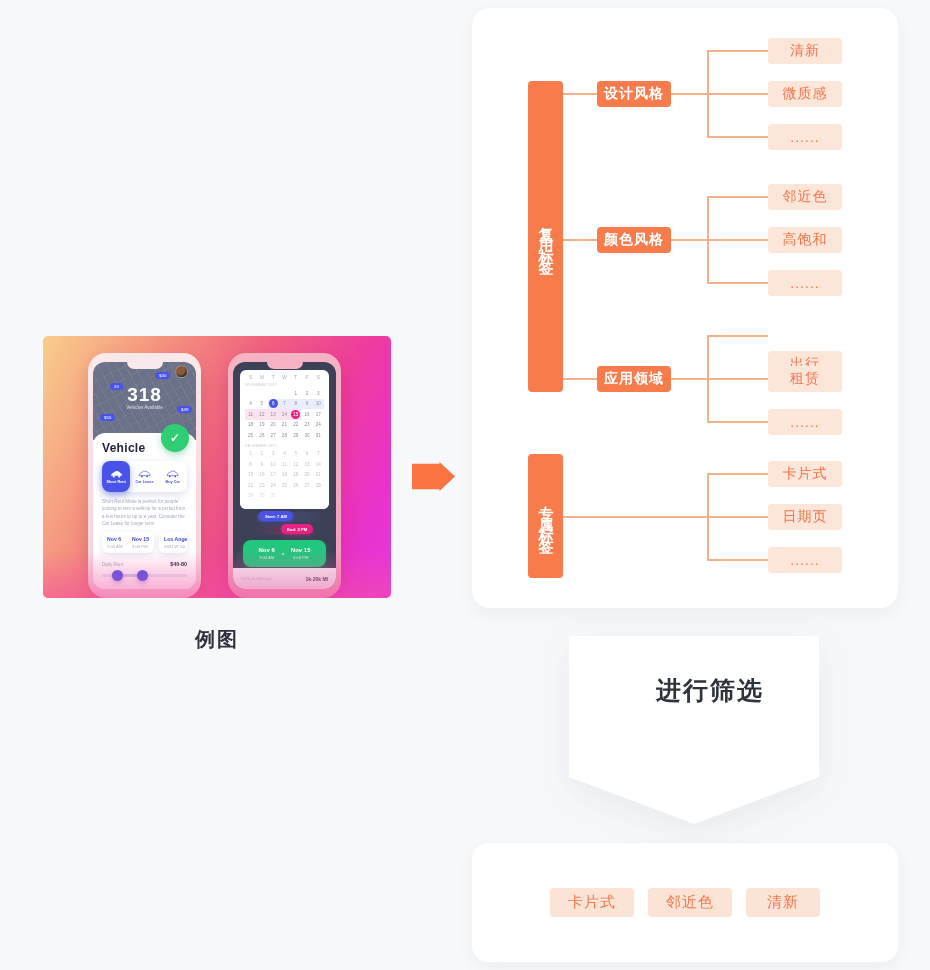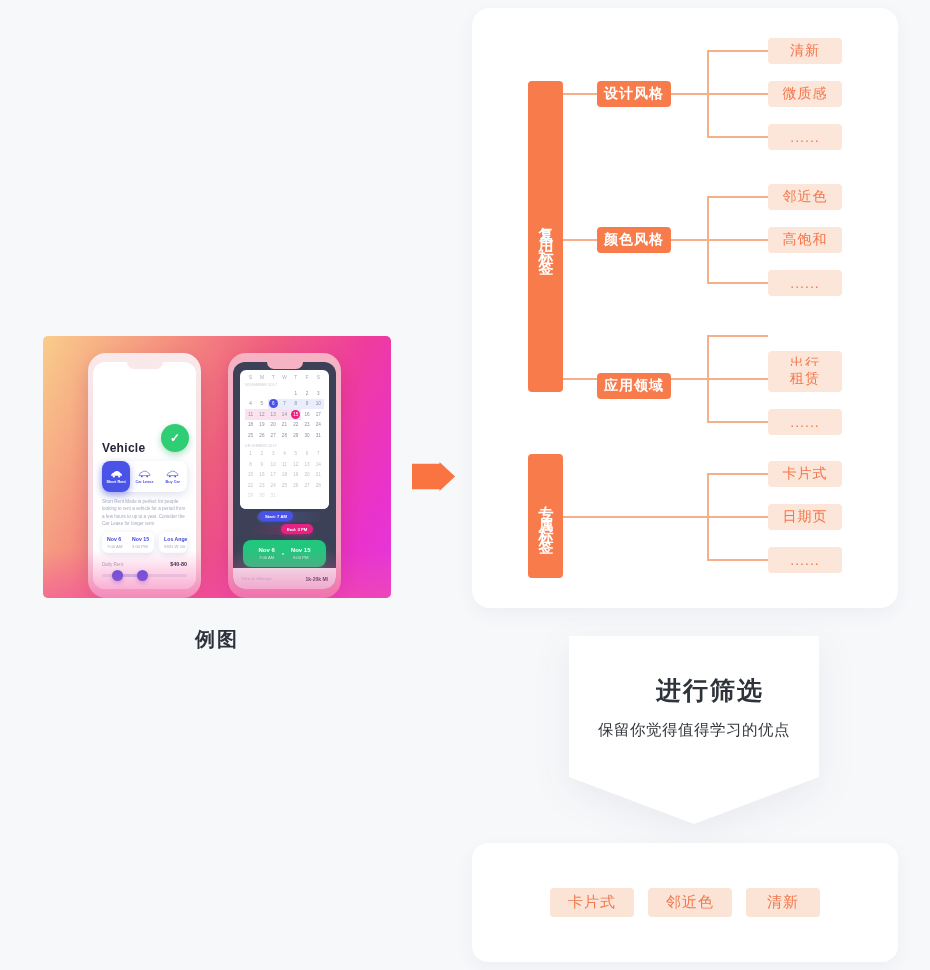--- a/index.html
+++ b/index.html
@@ -115,20 +115,29 @@
   .tag { min-width:74px; height:29px; padding:0 18px; background:#FBE3D6; border-radius:4px;
     color:#F2784D; font-size:15px; display:flex; align-items:center; justify-content:center; letter-spacing:1px; }
 </style>
 </head>
 <body>
 
 <div class="example-img">
 
   <div class="phone phone-left">
     <div class="screen">
+      <div class="map">
+        <div class="pin" style="left:62px; top:10px;">$40</div>
+        <div class="pin" style="left:17px; top:21px;">20</div>
+        <div class="pin" style="left:84px; top:44px;">$49</div>
+        <div class="pin" style="left:7px; top:52px;">$55</div>
+        <div class="avatar"></div>
+        <div class="map-count">318</div>
+        <div class="map-sub">Vehicles Available</div>
+      </div>
       <div class="sheet">
         <div class="check">✓</div>
         <div class="sheet-title">Vehicle</div>
         <div class="chips">
           <div class="chip chip-active">
             <svg viewBox="0 0 24 14">
                 <path d="M2 9 Q3 5 7 4 L10 2 Q14 1 17 3 L19 5 Q22 6 22 9 L22 10 L2 10 Z" fill="currentColor"></path>
                 <circle cx="7" cy="11.5" r="2" fill="currentColor"></circle>
                 <circle cx="17" cy="11.5" r="2" fill="currentColor"></circle>
               </svg>
@@ -433,21 +442,21 @@
 
   <div class="vbar" style="top:73px; height:311px;">
     <span class="vtext">复用标签</span>
   </div>
   <div class="vbar" style="top:446px; height:124px;">
     <span class="vtext">专属标签</span>
   </div>
 
   <div class="mid" style="top:73px;">设计风格</div>
   <div class="mid" style="top:219px;">颜色风格</div>
-  <div class="mid" style="top:358px;margin-top:7px;">应用领域</div>
+  <div class="mid" style="top:358px;">应用领域</div>
 
   <div class="leaf" style="top:30px;">清新</div>
   <div class="leaf" style="top:73px;">微质感</div>
   <div class="leaf" style="top:116px;">......</div>
 
   <div class="leaf" style="top:176px;">邻近色</div>
   <div class="leaf" style="top:219px;">高饱和</div>
   <div class="leaf" style="top:262px;">......</div>
 
   <div class="leaf" style="top:315px;margin-top:28px;">出行</div>
@@ -483,21 +492,20 @@
   <div class="tl h" style="left:235px; top:370px; width:61px;"></div>
   <div class="tl h" style="left:235px; top:413px; width:61px;"></div>
   <div class="tl h" style="left:235px; top:465px; width:61px;"></div>
   <div class="tl h" style="left:235px; top:508px; width:61px;"></div>
   <div class="tl h" style="left:235px; top:551px; width:61px;"></div>
 </div>
 
 <div class="filter-step">
   <div class="filter-shape">
     <div class="filter-title">进行筛选</div>
-    <div class="filter-sub">保留你觉得值得学习的优点</div>
   </div>
 </div>
 
 <div class="result-card">
   <div class="tag">卡片式</div>
   <div class="tag">邻近色</div>
   <div class="tag">清新</div>
 </div>
 
 </body></html>

